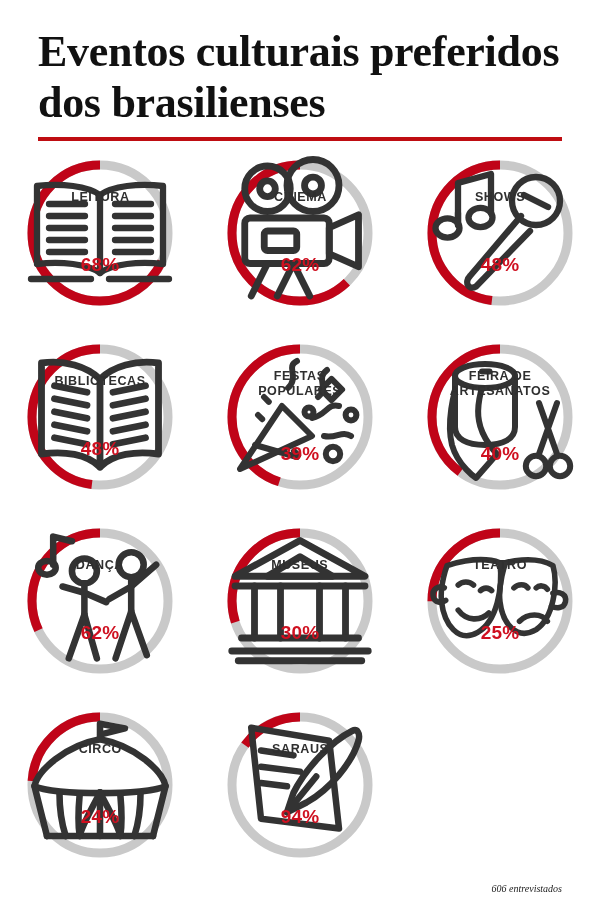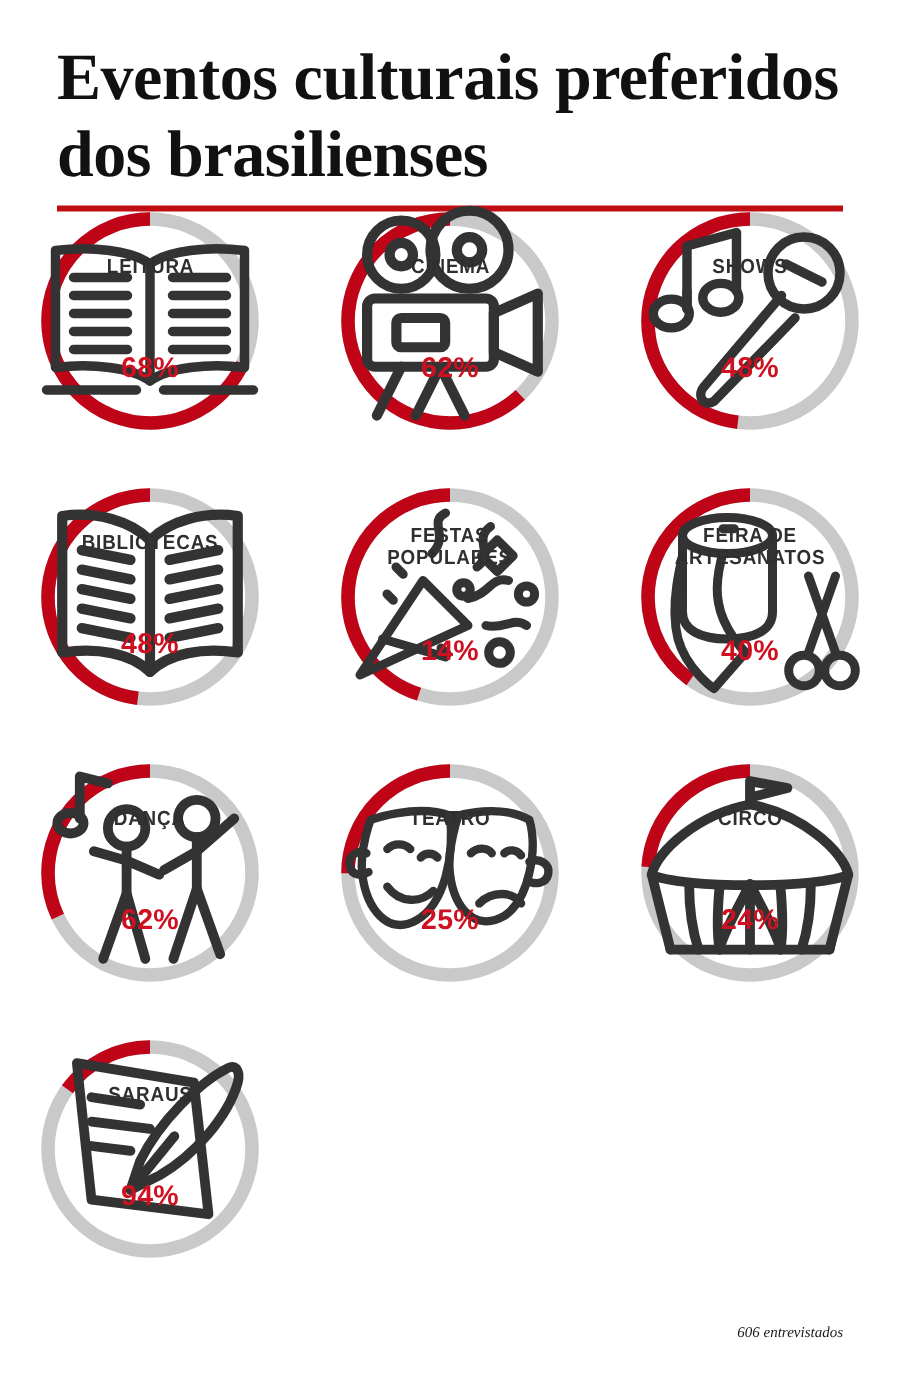--- a/index.html
+++ b/index.html
@@ -30,21 +30,21 @@
     white-space:pre-line;
   }
   .rule{
     margin-top:9px;
     width:524px;height:4px;
     background:#bf0d12;
   }
   
   .grid{
     position:absolute;
-    left:0;top:124px;
+    left:0;top:143px;
     width:600px;
     display:grid;
     grid-template-columns:repeat(3,200px);
     grid-auto-rows:184px;
     justify-items:center;
     align-items:start;
   }
   .cell{
     width:180px;height:180px;
     position:relative;
@@ -224,21 +224,21 @@
     <path d="M32 13 C36 10 31 7 35 4"></path>
     <path d="M30 20 C35 19 35 15 39 16"></path>
     <path d="M34 26 C38 27 40 24 43 26"></path>
     <rect x="34" y="8" width="5" height="5" transform="rotate(45 36.5 10.5)"></rect>
     <circle cx="43" cy="19" r="1.8"></circle>
     <circle cx="37" cy="32" r="2.4"></circle>
     <circle cx="29" cy="18" r="1.5"></circle>
     <path d="M14 13 l1.6 1.6 M12 19 l1.4 1.4 M24 31 l1.4 1.4"></path>
   </svg>
             </div>
-        <div class="pct">14%</div>
+        <div class="pct">39%</div>
       </div>
     </div>
       </div>
       <div class="cell two-line">
     <div class="donut">
 
   <svg viewBox="0 0 156 156" aria-hidden="true">
     <circle cx="78" cy="78" r="68" fill="none" stroke="#c9c9c9" stroke-width="9"></circle>
     <circle cx="78" cy="78" r="68" fill="none" stroke="#c00418" stroke-width="9" stroke-dasharray="170.90264035528477 256.3539605329271" stroke-dashoffset="0" transform="rotate(-90 78 78) scale(1,-1) translate(0,-156)"></circle>
   </svg>
@@ -285,20 +285,44 @@
             </div>
         <div class="pct">62%</div>
       </div>
     </div>
       </div>
       <div class="cell">
     <div class="donut">
 
   <svg viewBox="0 0 156 156" aria-hidden="true">
     <circle cx="78" cy="78" r="68" fill="none" stroke="#c9c9c9" stroke-width="9"></circle>
+    <circle cx="78" cy="78" r="68" fill="none" stroke="#c00418" stroke-width="9" stroke-dasharray="128.17698026646357 299.0796206217483" stroke-dashoffset="0" transform="rotate(-90 78 78) scale(1,-1) translate(0,-156)"></circle>
+  </svg>
+      <div class="inner">
+        <div class="label">MUSEUS</div>
+        <div class="icon">
+              <svg width="48" height="42" viewBox="0 0 48 42" fill="none" stroke="#333333" stroke-width="2.1" stroke-linecap="round" stroke-linejoin="round">
+    <path d="M24 3 L44 14 L4 14 Z"></path>
+    <path d="M24 8 L34 14 L14 14 Z"></path>
+    <path d="M4 17 H44"></path>
+    <path d="M10 17 V33 M18 17 V33 M30 17 V33 M38 17 V33"></path>
+    <path d="M6 33 H42"></path>
+    <path d="M3 37 H45"></path>
+    <path d="M5 40 H43"></path>
+  </svg>
+            </div>
+        <div class="pct">30%</div>
+      </div>
+    </div>
+      </div>
+      <div class="cell">
+    <div class="donut">
+
+  <svg viewBox="0 0 156 156" aria-hidden="true">
+    <circle cx="78" cy="78" r="68" fill="none" stroke="#c9c9c9" stroke-width="9"></circle>
     <circle cx="78" cy="78" r="68" fill="none" stroke="#c00418" stroke-width="9" stroke-dasharray="106.81415022205297 320.44245066615895" stroke-dashoffset="0" transform="rotate(-90 78 78) scale(1,-1) translate(0,-156)"></circle>
   </svg>
       <div class="inner">
         <div class="label">TEATRO</div>
         <div class="icon">
               <svg width="56" height="42" viewBox="0 0 56 42" fill="none" stroke="#333333" stroke-width="2" stroke-linecap="round" stroke-linejoin="round">
     <path d="M9 9 C9 9 20 5 28 8 C29 17 27 29 20 33 C13 37 8 30 7 22 C6.3 16 9 9 9 9 Z"></path>
     <path d="M13 16 C14.5 14.5 17 14.5 18.5 16"></path>
     <path d="M21 18 C22 16.8 24 16.8 25 18"></path>
     <path d="M13 25 C16 29 21 29 24 26"></path>

